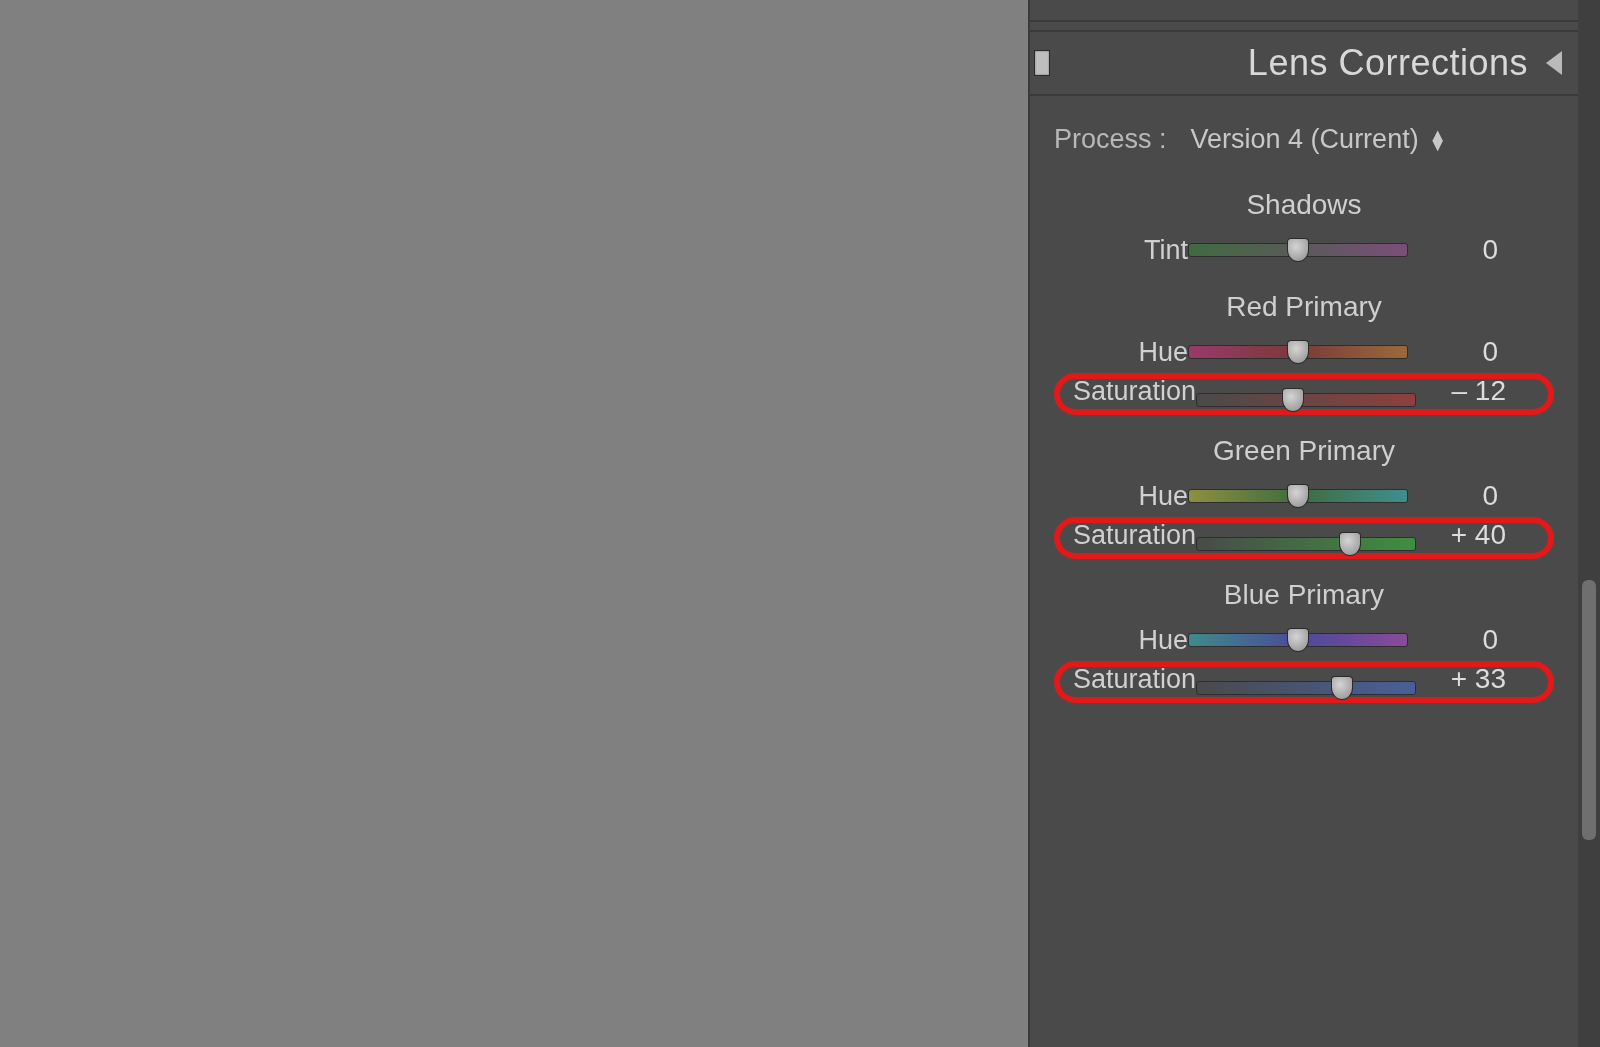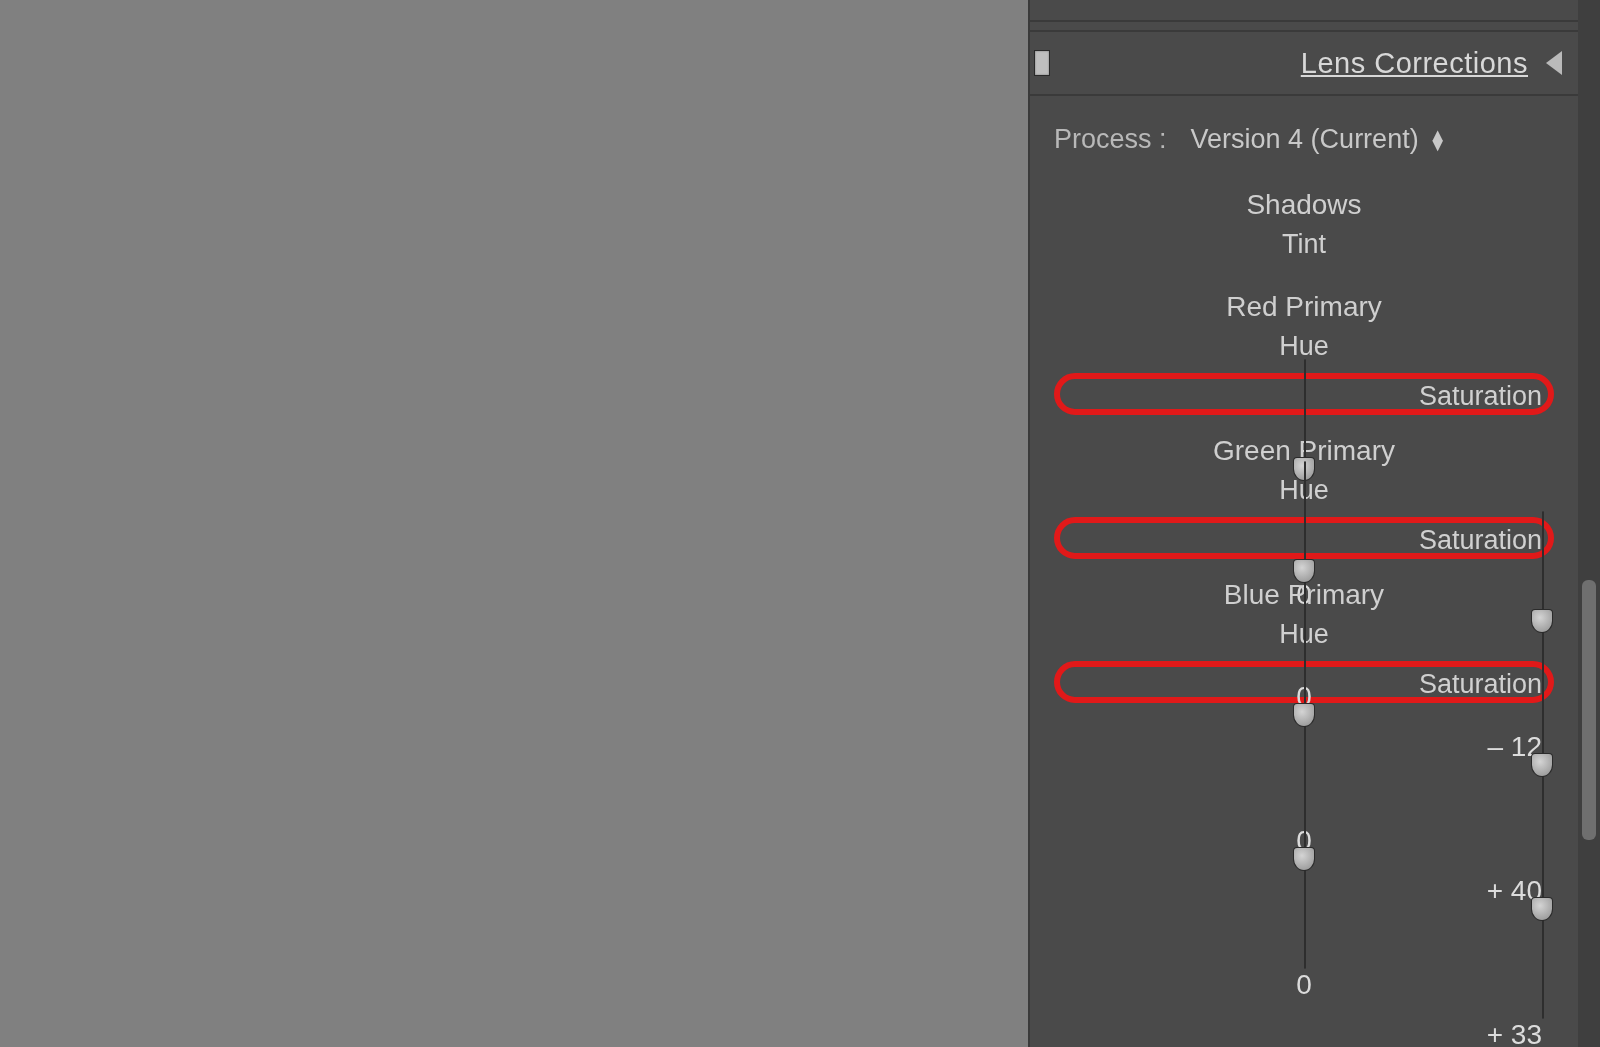--- a/index.html
+++ b/index.html
@@ -75,24 +75,23 @@
     transform: translateY(-50%);
     width: 14px;
     height: 24px;
     background: #bfbfbf;
     border: 1px solid #2a2a2a;
     box-shadow: inset 0 0 2px rgba(0,0,0,0.4);
   }
 
   .panel-title {
     color: #d8d8d8;
-    font-size: 29px;
+    font-size: 36px;
     font-weight: 400;
     letter-spacing: 0.5px;
-    text-decoration: underline;
   }
 
   .panel-arrow {
     width: 0;
     height: 0;
     margin-left: 18px;
   }
   .panel-arrow.left {
     border-top: 12px solid transparent;
     border-bottom: 12px solid transparent;
@@ -137,21 +136,20 @@
     color: #cfcfcf;
     margin-top: 20px;
     margin-bottom: 8px;
   }
 
   .slider-row {
     display: flex;
     align-items: center;
     height: 42px;
     padding: 0 4px;
-    flex-direction: column;
   }
   .slider-label {
     flex: 0 0 130px;
     text-align: right;
     font-size: 27px;
     color: #d0d0d0;
   }
   .slider-track-wrap {
     flex: 0 0 220px;
     position: relative;

